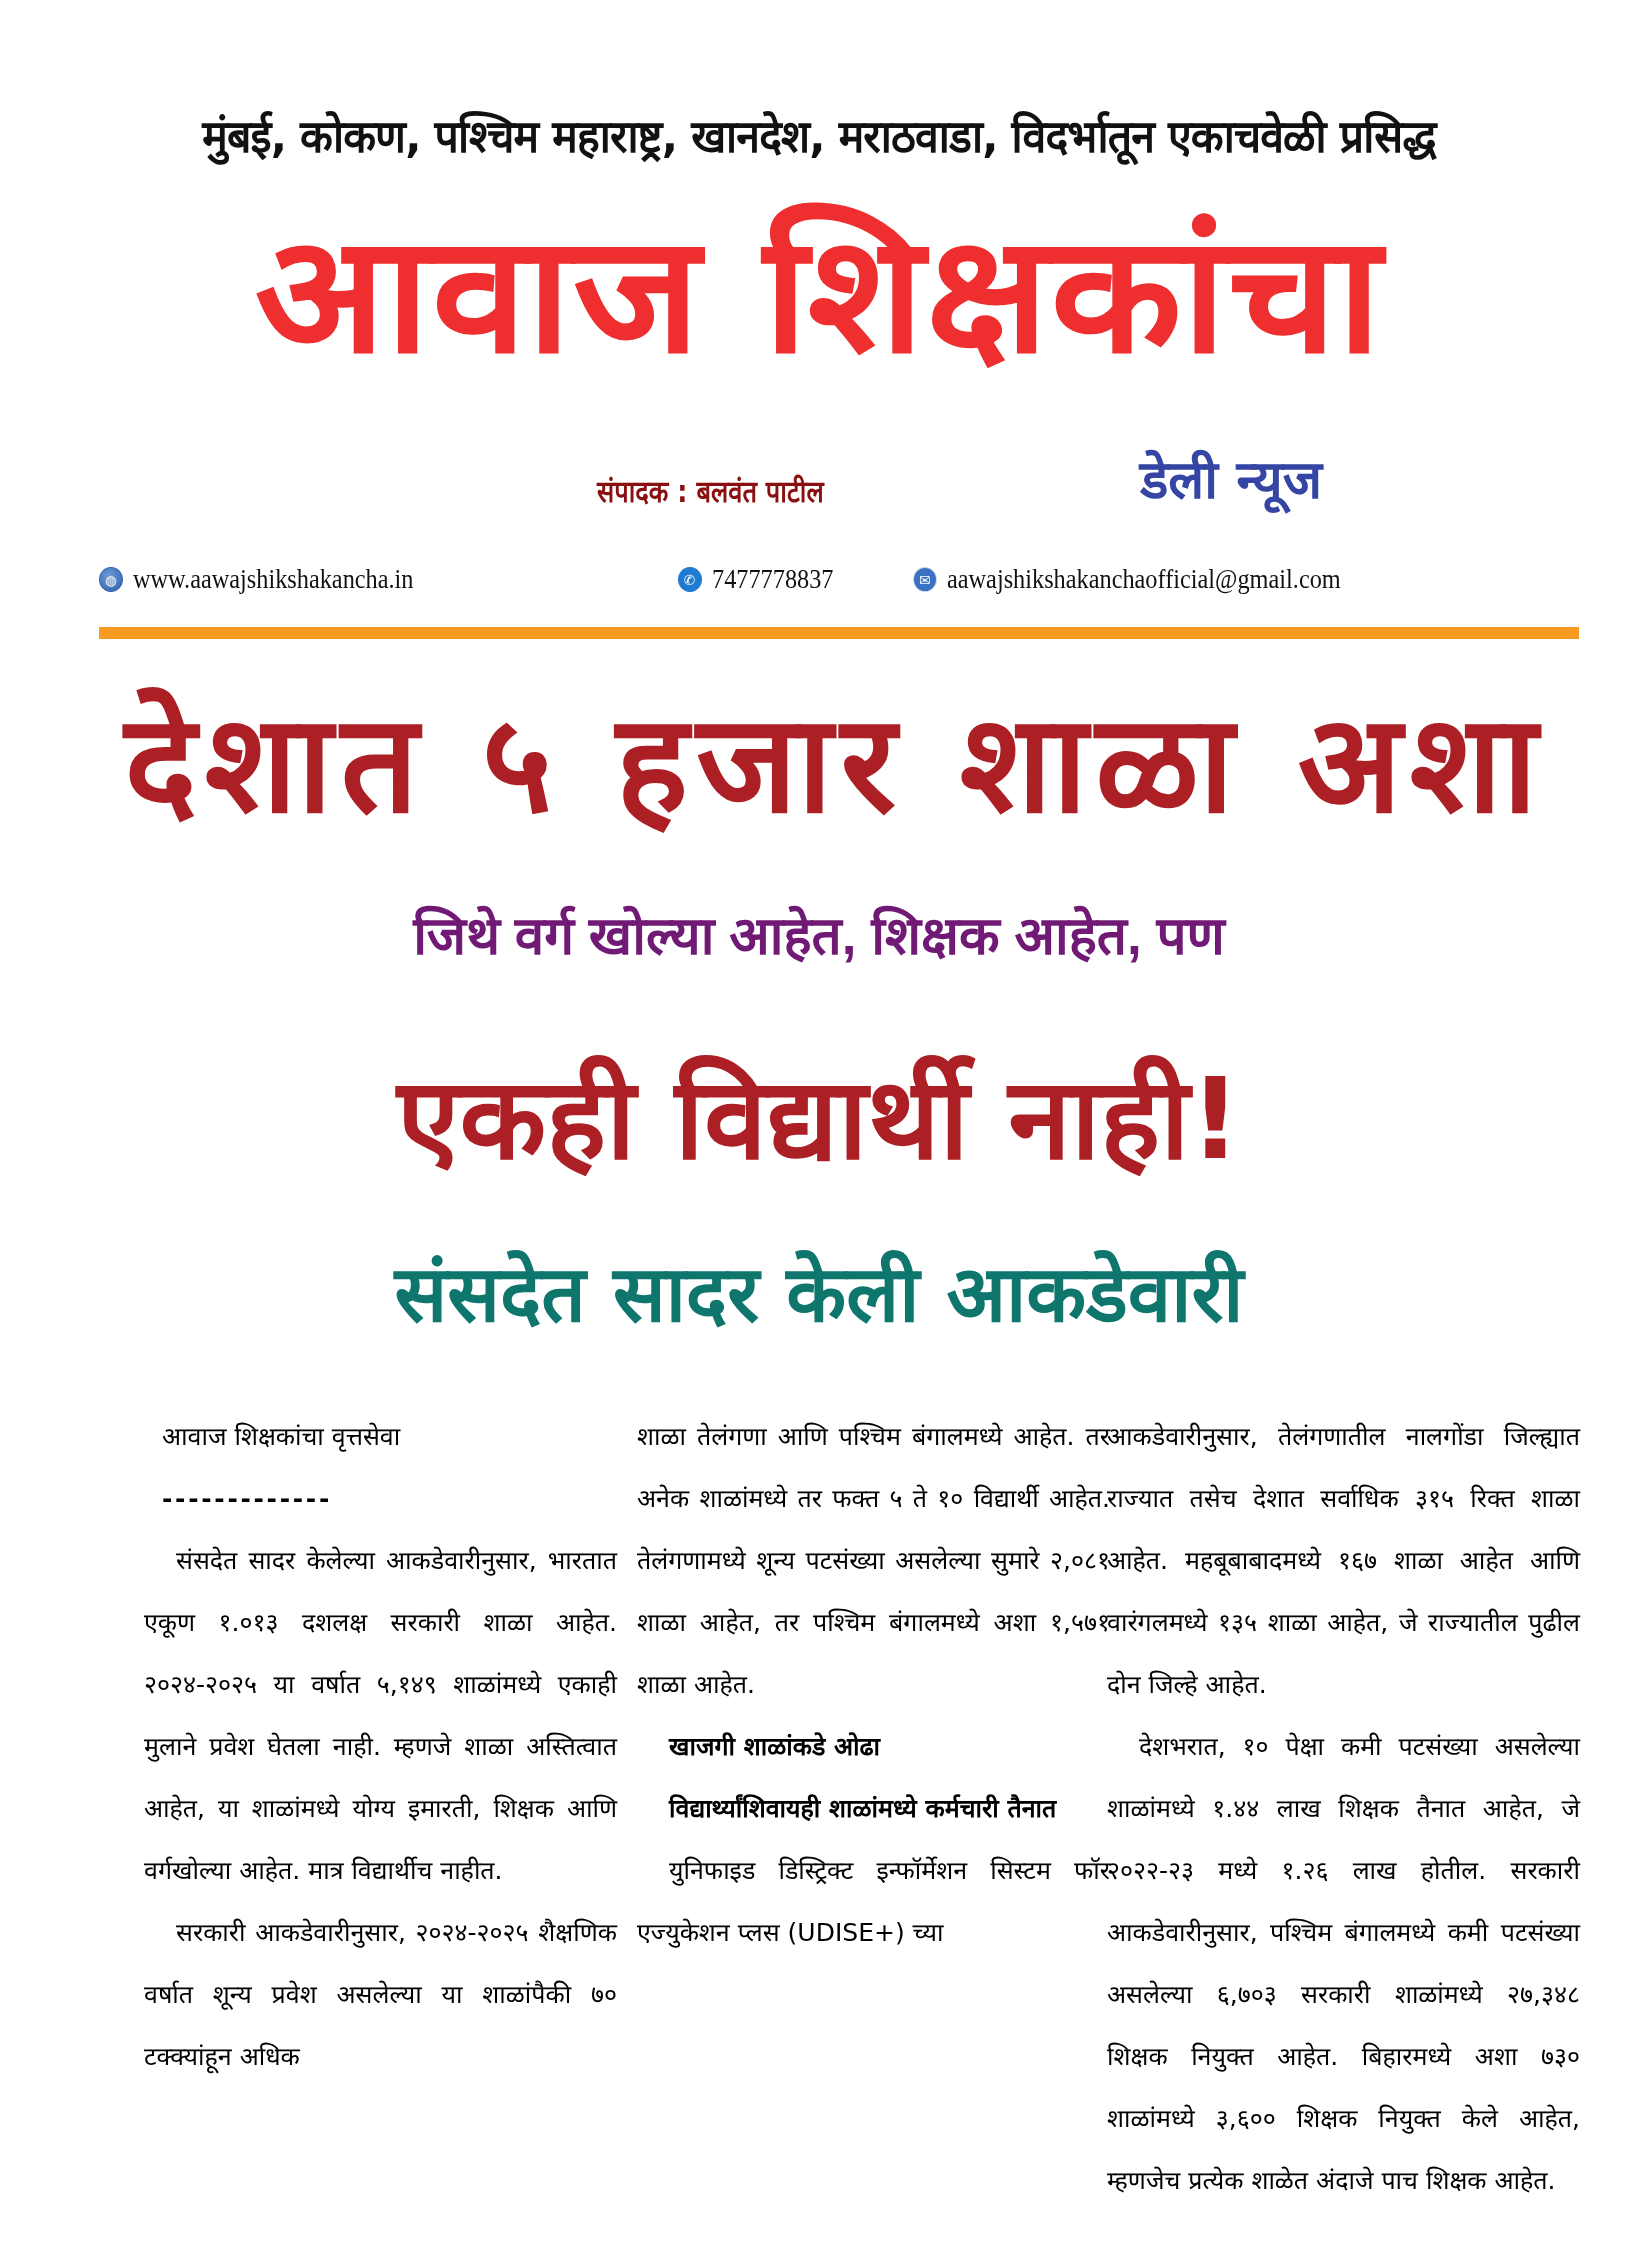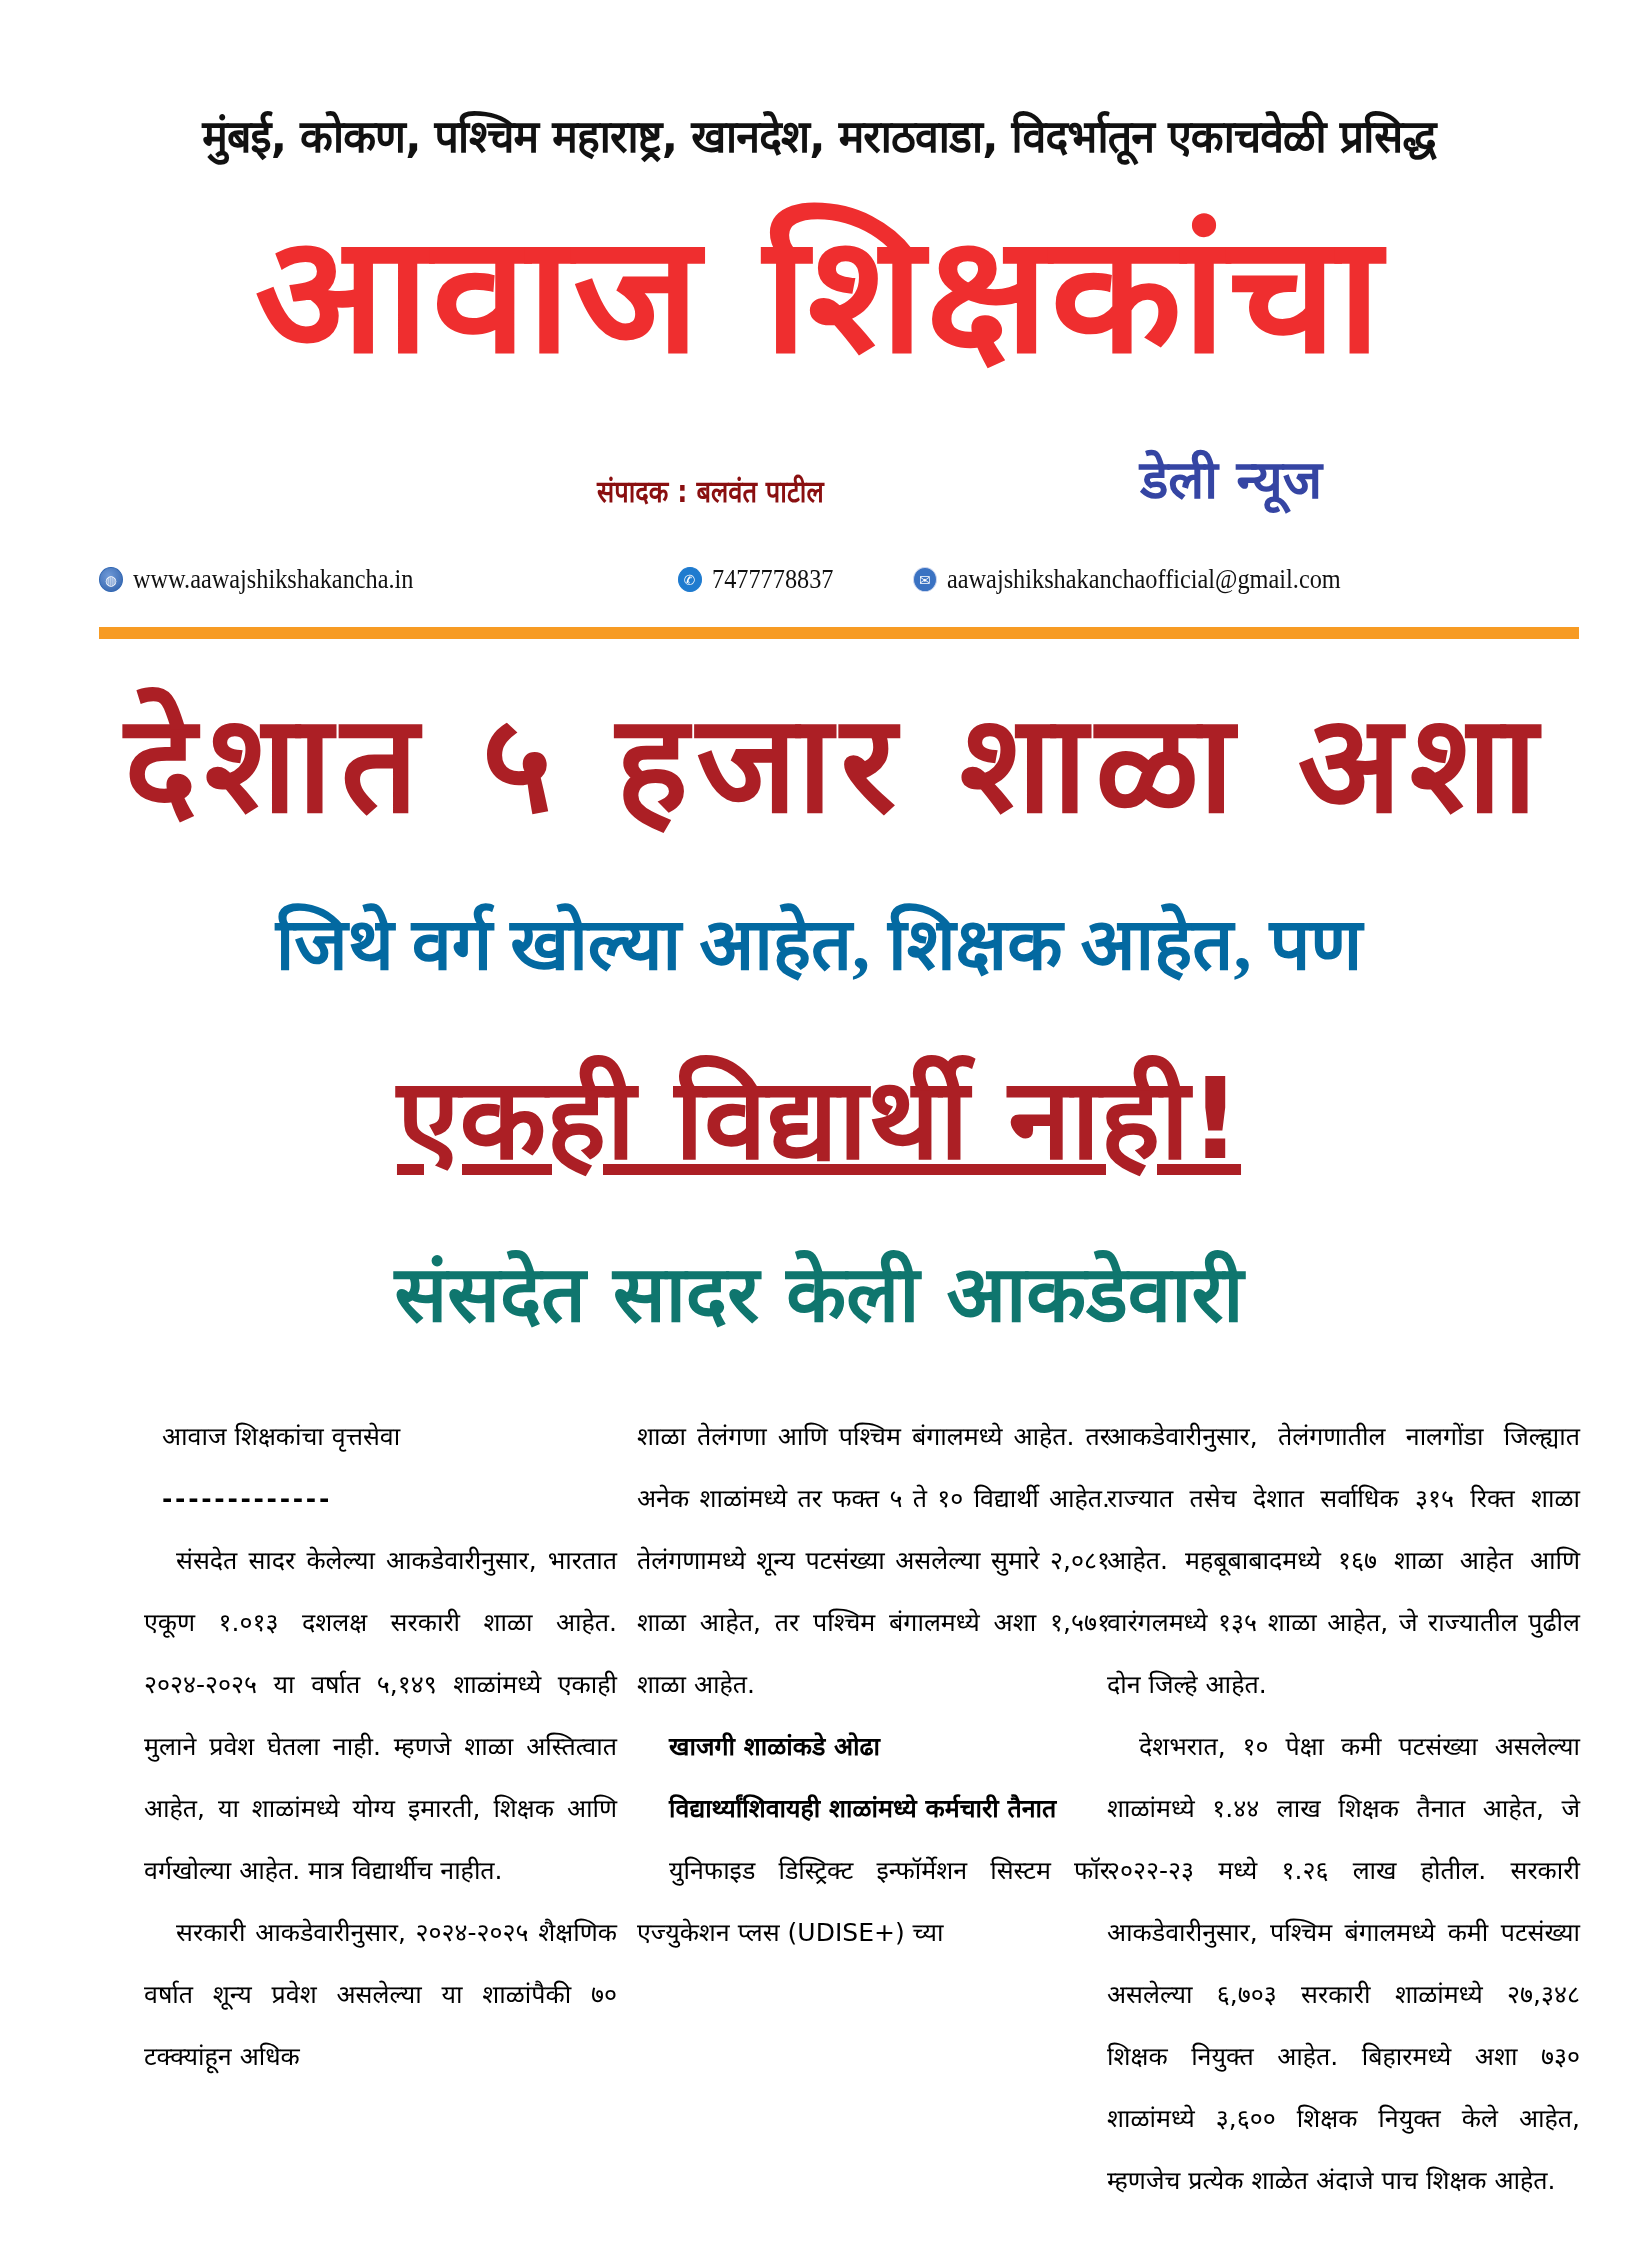--- a/index.html
+++ b/index.html
@@ -85,31 +85,30 @@
     position: absolute; top: 696px; left: 16px; width: 100%;
     text-align: center;
     font-family: "DejaVu Sans", sans-serif;
     font-weight: bold; font-size: 136px; line-height: 1;
     color: #ac1f25;
     letter-spacing: 8.1px;
   }
   .h2 {
     position: absolute; top: 909px; left: 0; width: 100%;
     text-align: center;
-    font-family: Liberation Serif, serif;
-    font-weight: bold; font-size: 72px; line-height: 1;
-    color: #0369a1;
+    font-family: Liberation Sans, sans-serif;
+    font-weight: bold; font-size: 53px; line-height: 1;
+    color: #701a75;
   }
   .h3 {
     position: absolute; top: 1063px; left: 0; width: 100%;
     text-align: center;
     font-family: "DejaVu Sans", sans-serif;
     font-weight: bold; font-size: 113px; line-height: 1;
     color: #ac1f25;
-    text-decoration: underline;
   }
   .h4 {
     position: absolute; top: 1255px; left: 0; width: 100%;
     text-align: center;
     font-family: "DejaVu Sans", sans-serif;
     font-weight: bold; font-size: 78px; line-height: 1;
     color: #0f766e;
   }
 
   

